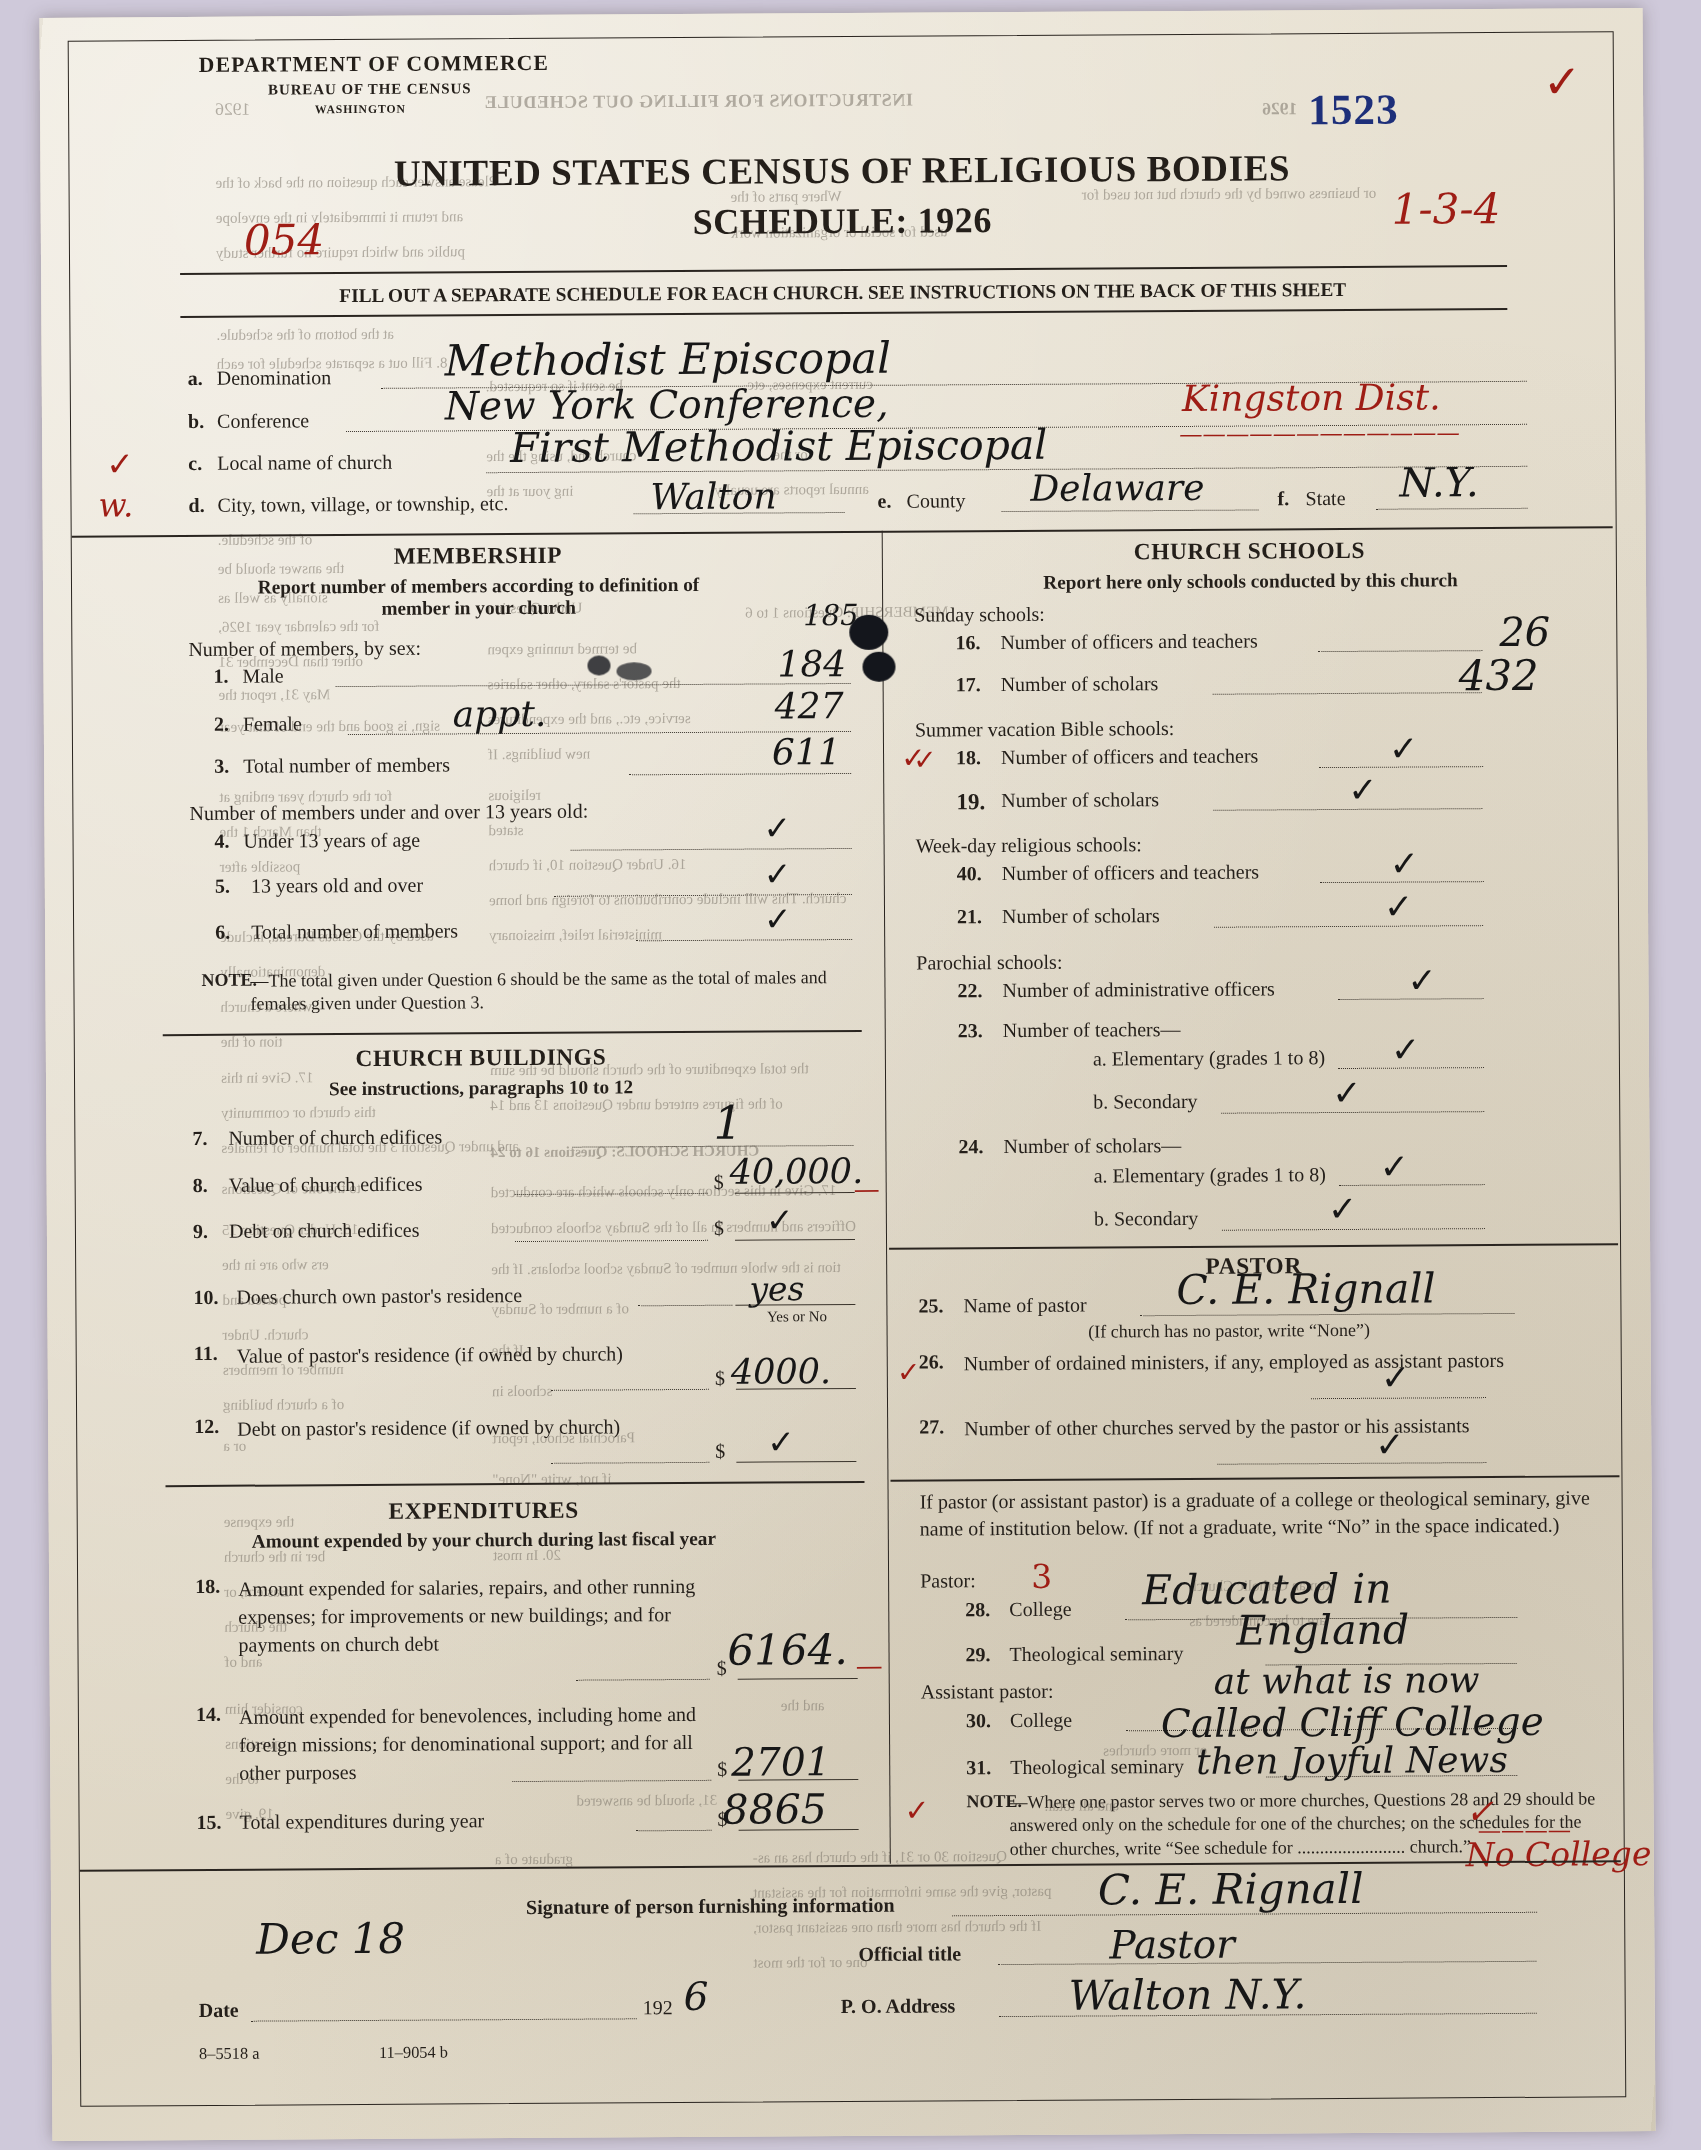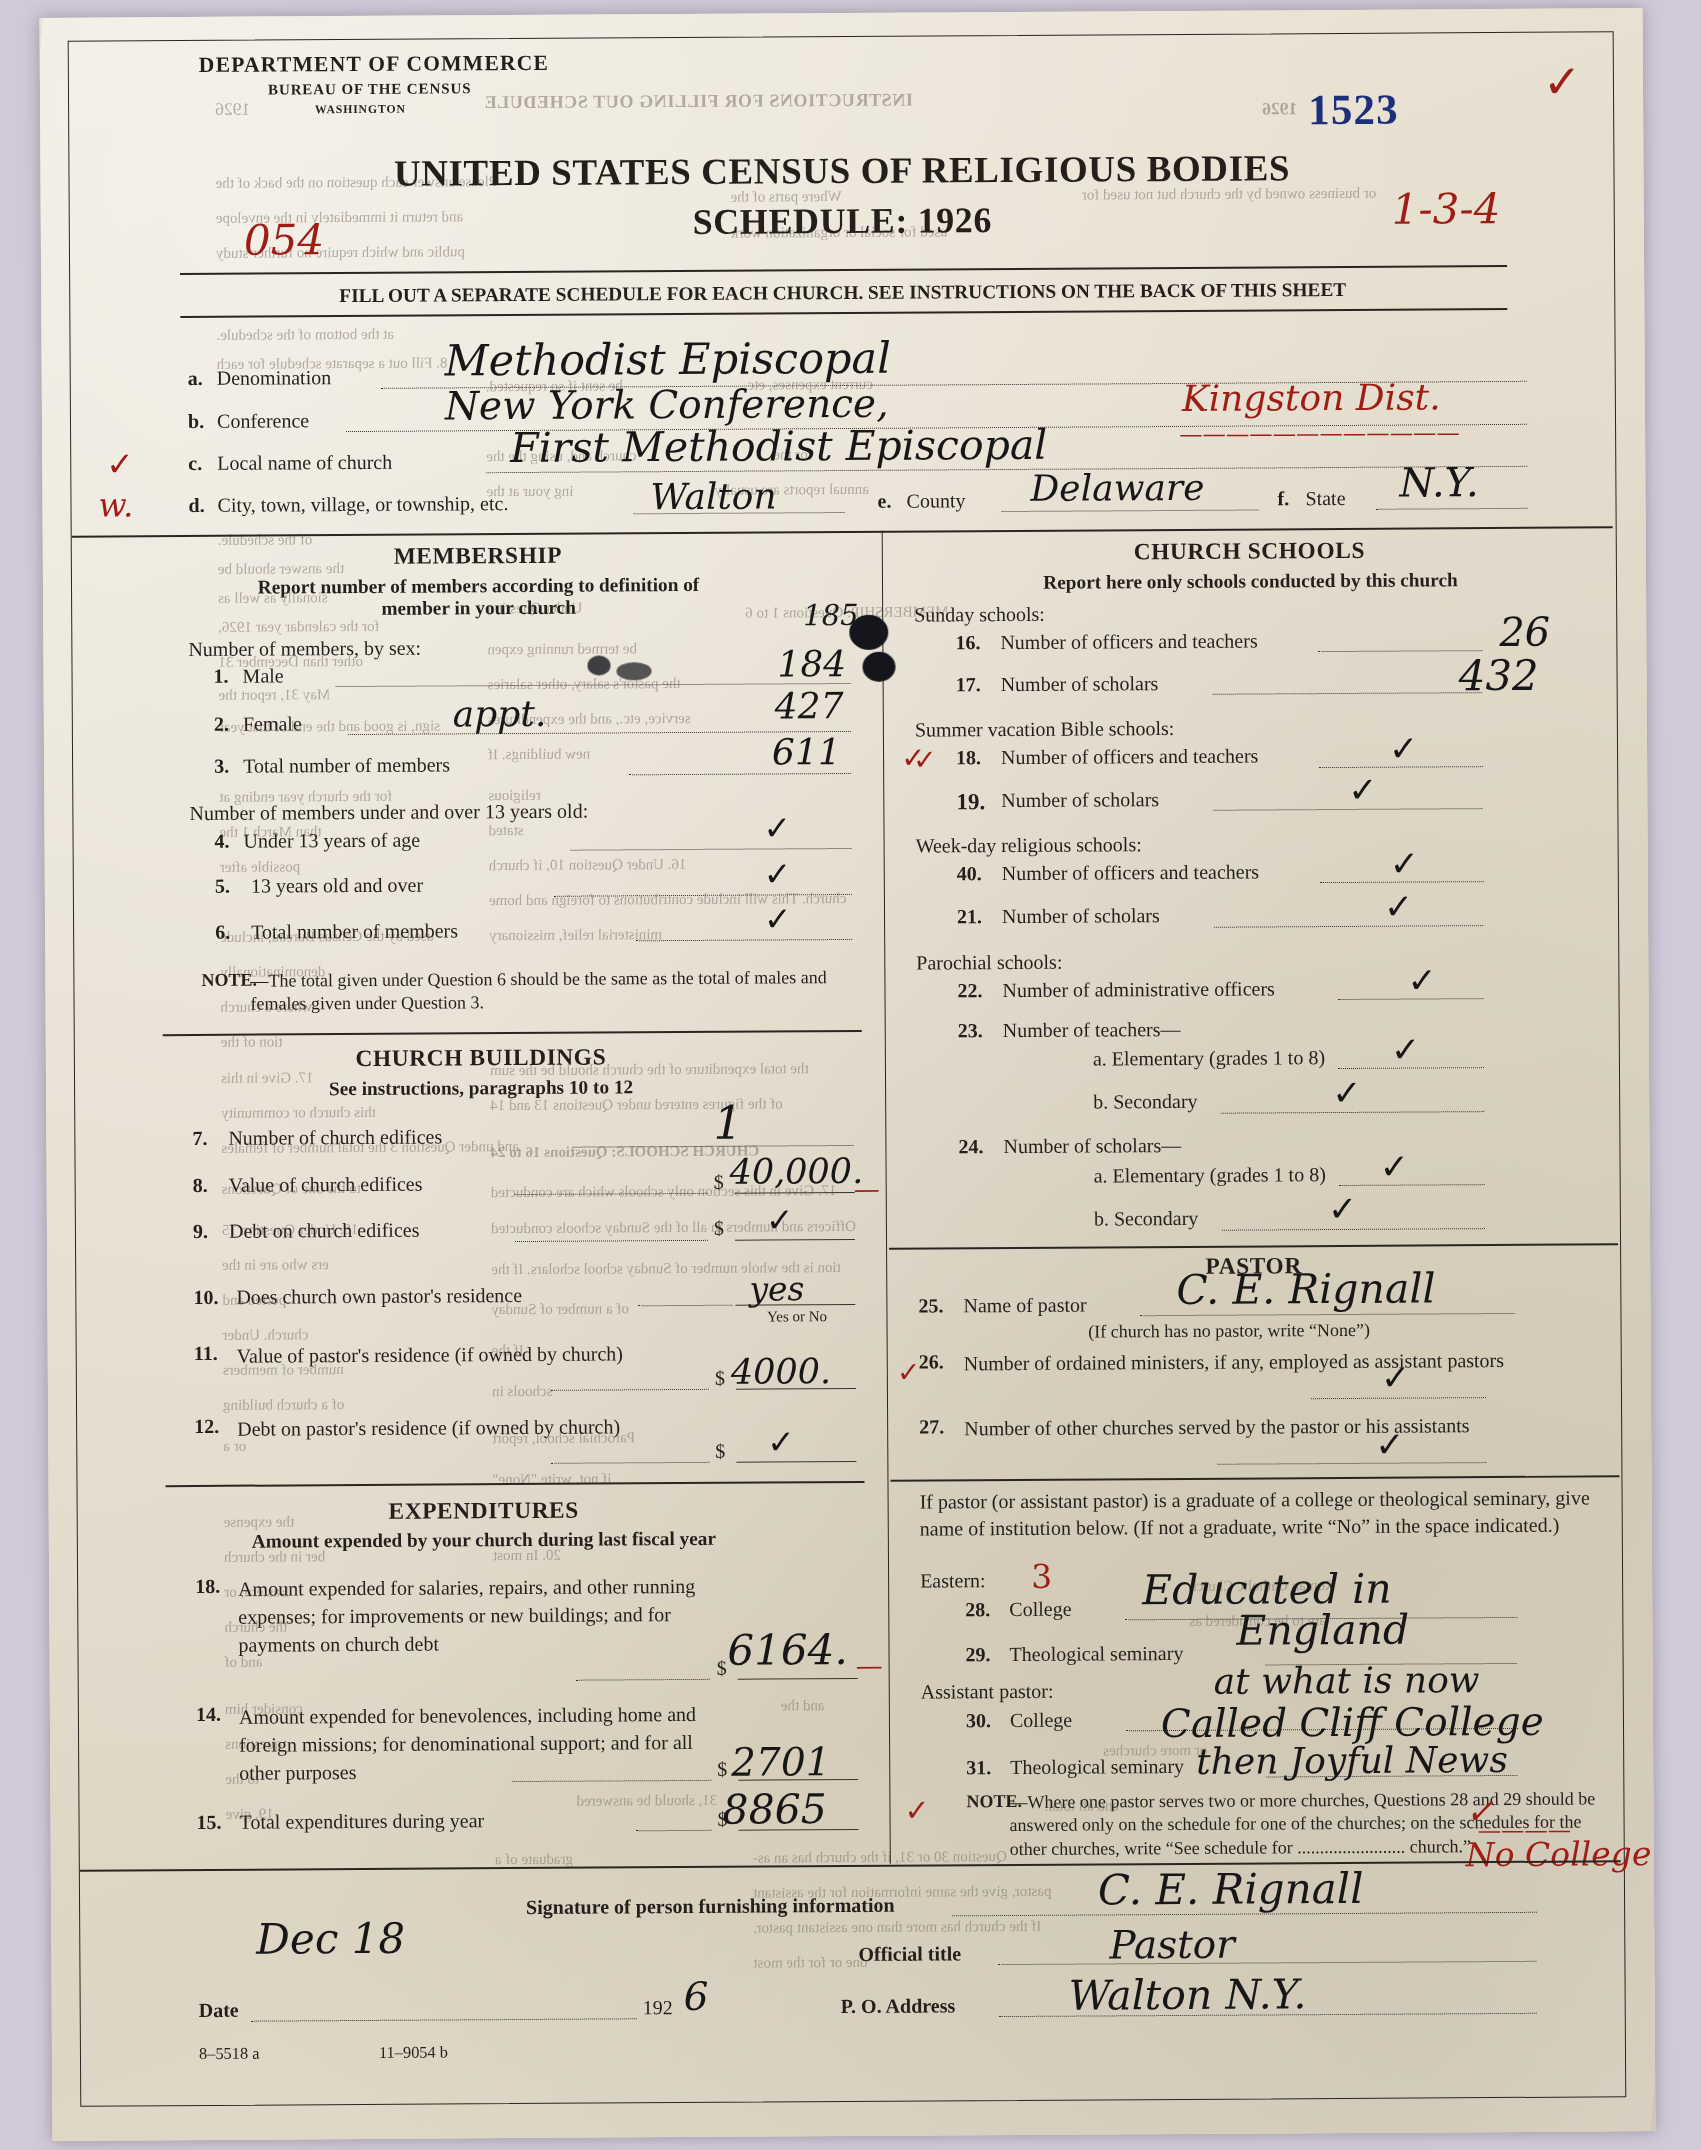--- a/index.html
+++ b/index.html
@@ -391,21 +391,21 @@
 
   <div class="txt b" style="left:871px;top:1403px;font-size:20px;">27.</div>
   <div class="txt" style="left:916px;top:1403px;width:591px;font-size:20px;line-height:27px;">Number of other churches served by the pastor or his assistants</div>
   <div class="dots" style="left:1169px;top:1453px;width:269px;"></div>
   <div class="hw" style="left:1327px;top:1415px;font-size:35px;font-style:normal;">✓</div>
 
   <div class="hr" style="left:842px;top:1467px;width:729px;height:1.8px;"></div>
 
   <div class="txt" style="left:871px;top:1476px;width:682px;font-size:20px;line-height:27px;">If pastor (or assistant pastor) is a graduate of a college or theological seminary, give name of institution below. (If not a graduate, write “No” in the space indicated.)</div>
 
-  <div class="txt" style="left:871px;top:1557px;font-size:20px;">Eastern:</div>
+  <div class="txt" style="left:871px;top:1557px;font-size:20px;">Pastor:</div>
   <div class="hw red" style="left:982px;top:1545px;font-size:33px;font-style:normal;">3</div>
 
   <div class="txt b" style="left:916px;top:1586px;font-size:20px;">28.</div>
   <div class="txt" style="left:960px;top:1586px;font-size:20px;">College</div>
   <div class="dots" style="left:1076px;top:1608px;width:392px;"></div>
   <div class="hw" style="left:1093px;top:1555px;font-size:41px;">Educated in</div>
 
   <div class="txt b" style="left:916px;top:1631px;font-size:20px;">29.</div>
   <div class="txt" style="left:960px;top:1631px;font-size:20px;">Theological seminary</div>
   <div class="dots" style="left:1216px;top:1654px;width:251px;"></div>

